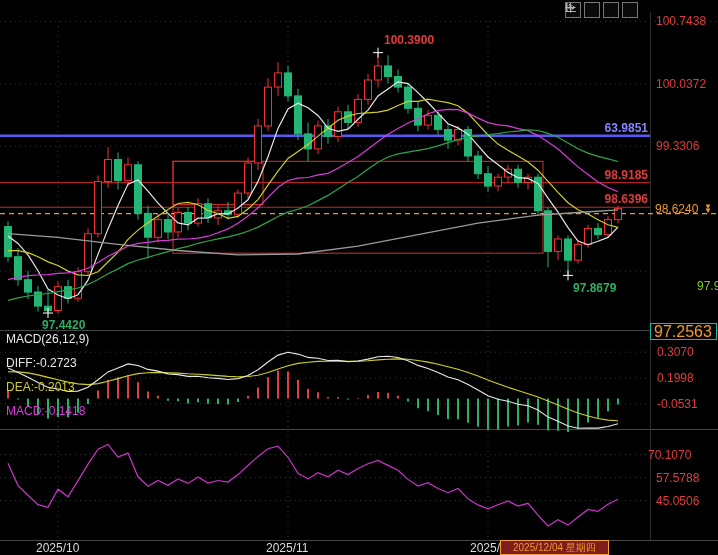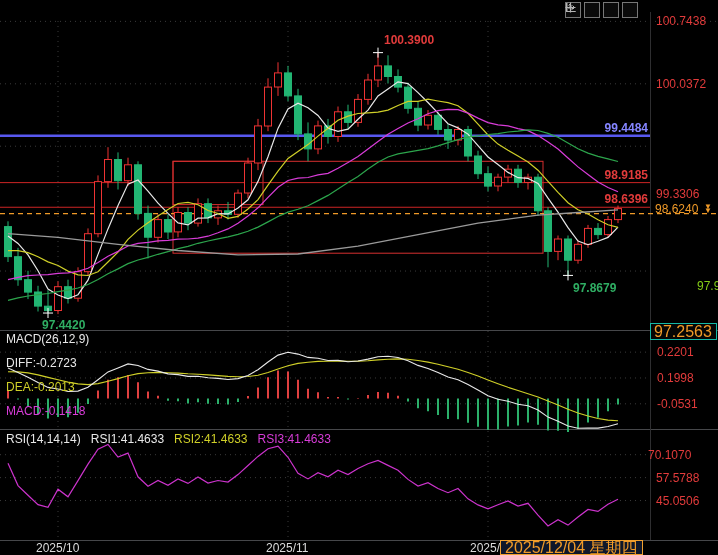--- a/index.html
+++ b/index.html
@@ -19,22 +19,22 @@
   .axlabel{position:absolute;font-size:12px;line-height:14px;white-space:nowrap;z-index:2;}
   .b{font-weight:bold;}
   .row2{position:absolute;left:6px;z-index:3;display:flex;gap:10px;font-size:12px;white-space:nowrap;}
   #price-tag{position:absolute;left:655px;top:202px;color:#f09a28;font-size:12px;z-index:2;}
   #tag-arrows{position:absolute;left:704px;top:204px;color:#f09a28;font-size:8px;line-height:6px;
         z-index:2;display:flex;flex-direction:column;}
   #bottom-tag{position:absolute;left:650px;top:323px;width:62px;border:1px solid #14b8a6;background:#050505;
         color:#f09a28;font-size:16px;line-height:15px;padding-left:3px;z-index:2;}
   #watermark{position:absolute;left:586px;top:488px;font-size:40px;letter-spacing:1px;color:#d8d8d8;
         text-shadow:0 0 3px #ffffff,0 0 1px #ffffff;z-index:3;}
-  #date-box{position:absolute;left:500px;top:540px;height:13px;border:1px solid #f0a030;background:#0f172a;
-        color:#f09a28;font-size:16px;line-height:13px;padding:0 4px;z-index:4;white-space:nowrap;}
+  #date-box{position:absolute;left:500px;top:540px;height:13px;border:1px solid #f0a030;background:#7f1d1d;
+        color:#f09a28;font-size:10px;line-height:13px;padding:0 12px;z-index:4;white-space:nowrap;}
   svg{position:absolute;left:0;top:0;z-index:1;}
   #labels{position:absolute;left:0;top:0;width:718px;height:555px;z-index:2;pointer-events:none;}
 </style>
 </head>
 <body>
 
 <div id="app">
 
 
   <div class="toolbar">
@@ -63,26 +63,20 @@
     </span>
   </div>
 
   <div class="row2" style="top:332px;flex-direction:column;">
     <span class="wht">MACD(26,12,9)</span>
     <span class="wht">DIFF:-0.2723</span>
     <span class="yel">DEA:-0.2013</span>
     <span class="mag">MACD:-0.1418</span>
   </div>
 
-  <div class="row2" style="top:432px;">
-    <span class="wht">RSI(14,14,14)</span>
-    <span class="wht">RSI1:41.4633</span>
-    <span class="yel">RSI2:41.4633</span>
-    <span class="mag">RSI3:41.4633</span>
-  </div>
 
   <svg id="chart-svg" width="718" height="555">
       <line x1="0" y1="21.38100000000012" x2="718" y2="21.38100000000012" stroke="#3a3a3a" stroke-dasharray="1 4"></line>
       <line x1="0" y1="83.79733333333309" x2="650" y2="83.79733333333309" stroke="#3a3a3a" stroke-dasharray="1 4"></line>
       <line x1="0" y1="146.21366666666603" x2="650" y2="146.21366666666603" stroke="#3a3a3a" stroke-dasharray="1 4"></line>
       <line x1="0" y1="271.03749999999957" x2="650" y2="271.03749999999957" stroke="#3a3a3a" stroke-dasharray="1 4"></line>
       <line x1="0" y1="352.13957446808513" x2="650" y2="352.13957446808513" stroke="#3a3a3a" stroke-dasharray="1 4"></line>
       <line x1="0" y1="377.9778723404255" x2="650" y2="377.9778723404255" stroke="#3a3a3a" stroke-dasharray="1 4"></line>
       <line x1="0" y1="403.8059574468085" x2="650" y2="403.8059574468085" stroke="#3a3a3a" stroke-dasharray="1 4"></line>
       <line x1="0" y1="454.68549152542374" x2="650" y2="454.68549152542374" stroke="#3a3a3a" stroke-dasharray="1 4"></line>
@@ -298,29 +292,29 @@
       <line x1="373" y1="52.63333333333284" x2="383" y2="52.63333333333284" stroke="#fff"></line>
       <line x1="378" y1="47.63333333333284" x2="378" y2="57.63333333333284" stroke="#fff"></line>
       <line x1="43" y1="313.0400000000006" x2="53" y2="313.0400000000006" stroke="#fff"></line>
       <line x1="48" y1="308.0400000000006" x2="48" y2="318.0400000000006" stroke="#fff"></line>
       <line x1="563" y1="275.4188333333327" x2="573" y2="275.4188333333327" stroke="#fff"></line>
       <line x1="568" y1="270.4188333333327" x2="568" y2="280.4188333333327" stroke="#fff"></line>
     </svg>
   <div id="labels">
       <div class="axlabel" style="color: rgb(226, 59, 59); left: 656px; top: 14.381px;">100.7438</div>
       <div class="axlabel" style="color: rgb(226, 59, 59); left: 656px; top: 76.7973px;">100.0372</div>
-      <div class="axlabel" style="color: rgb(226, 59, 59); left: 656px; top: 139.214px; margin-top: 48px;">99.3306</div>
+      <div class="axlabel" style="color: rgb(226, 59, 59); left: 656px; top: 139.214px;">99.3306</div>
       <div class="axlabel" style="color: #84cc16; left: 656px; top: 279px; margin-left: 41px;">97.9175</div>
-      <div class="axlabel" style="color: rgb(226, 59, 59); left: 657px; top: 345.14px;">0.2201</div>
+      <div class="axlabel" style="color: rgb(226, 59, 59); left: 657px; top: 345.14px;">0.3070</div>
       <div class="axlabel" style="color: rgb(226, 59, 59); left: 657px; top: 370.978px;">0.1998</div>
       <div class="axlabel" style="color: rgb(226, 59, 59); left: 657px; top: 396.806px;">-0.0531</div>
       <div class="axlabel" style="color: rgb(226, 59, 59); left: 648px; top: 447.685px;">70.1070</div>
       <div class="axlabel" style="color: rgb(226, 59, 59); left: 656px; top: 470.618px;">57.5788</div>
       <div class="axlabel" style="color: rgb(226, 59, 59); left: 656px; top: 493.551px;">45.0506</div>
-      <div class="axlabel b" style="color: rgb(133, 133, 255); right: 70px; top: 120.808px;">99.4484</div>
+      <div class="axlabel b" style="color: rgb(133, 133, 255); right: 70px; top: 120.808px;">63.9851</div>
       <div class="axlabel b" style="color: rgb(226, 59, 59); right: 70px; top: 167.616px;">98.9185</div>
       <div class="axlabel b" style="color: rgb(226, 59, 59); right: 70px; top: 192.252px; margin-left: 48px;">98.6396</div>
       <div class="axlabel b" style="color: rgb(226, 59, 59); left: 384px; top: 32.6333px;">100.3900</div>
       <div class="axlabel b" style="color: rgb(47, 174, 99); left: 42px; top: 318.04px;">97.4420</div>
       <div class="axlabel b" style="color: rgb(47, 174, 99); left: 573px; top: 281.419px;">97.8679</div>
       <div class="axlabel" style="left: 36px; top: 541px; color: rgb(220, 220, 220);">2025/10</div>
       <div class="axlabel" style="left: 266px; top: 541px; color: rgb(220, 220, 220);">2025/11</div>
       <div class="axlabel" style="left: 470px; top: 541px; color: rgb(220, 220, 220);">2025/</div>
     </div>
 

